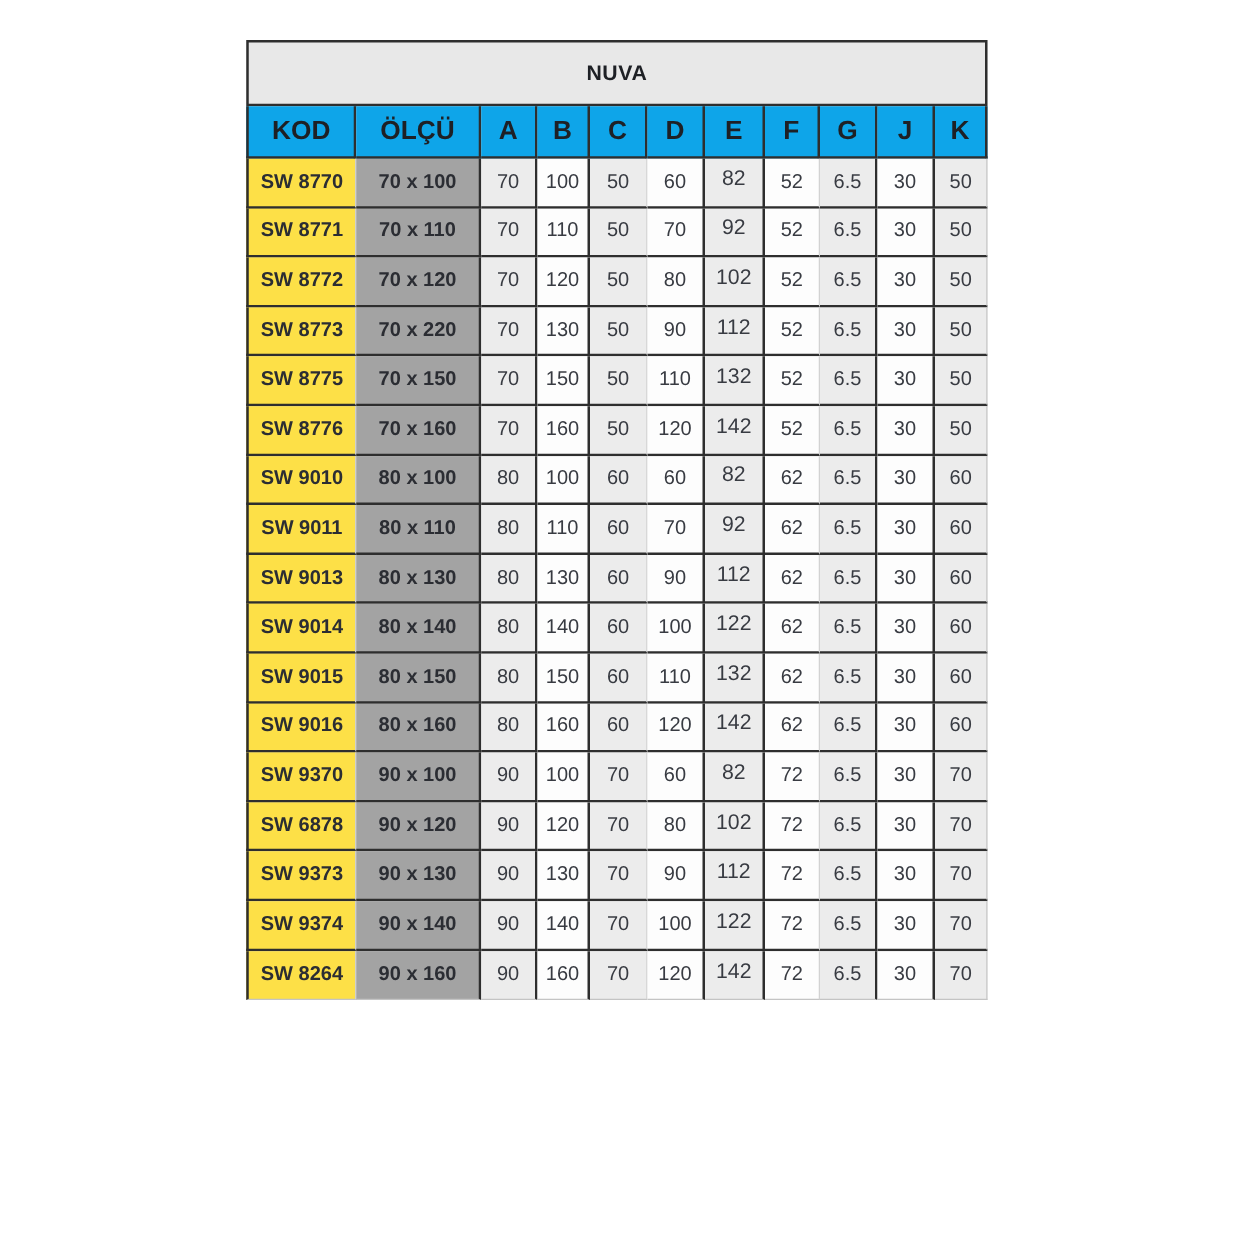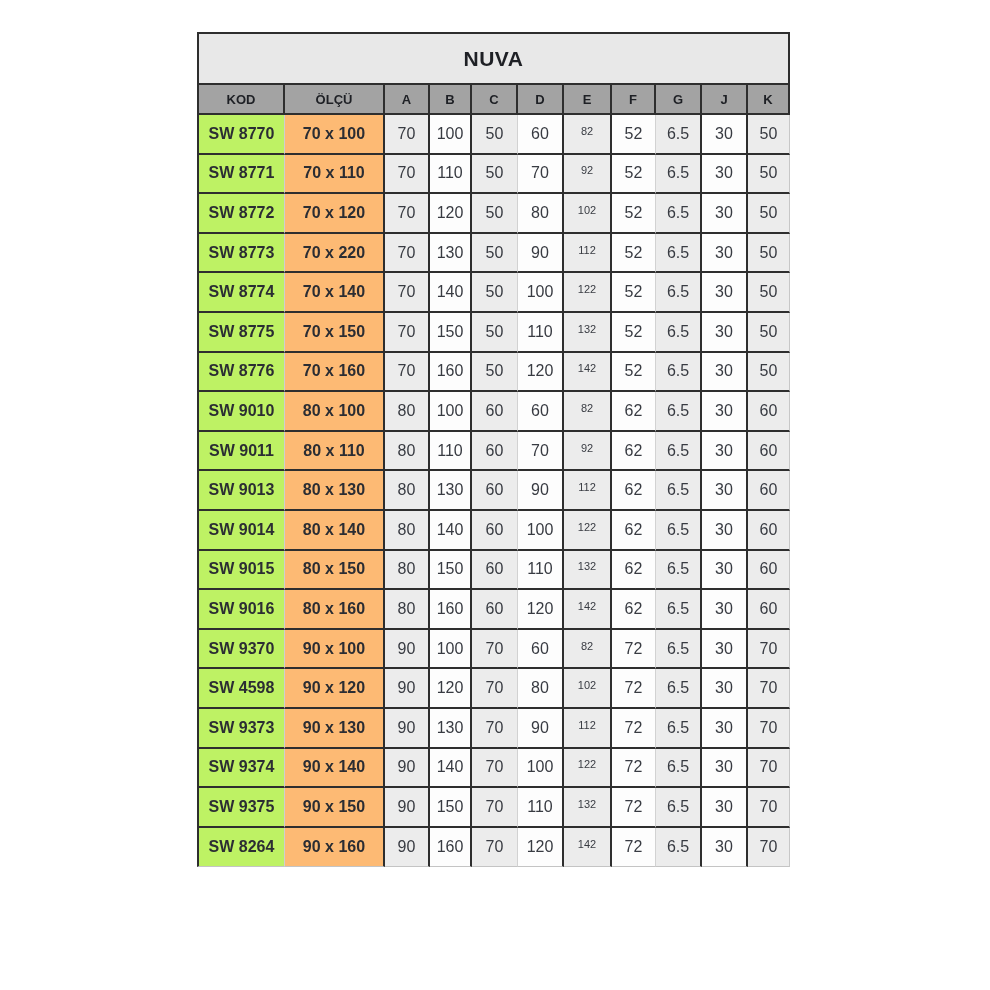--- a/index.html
+++ b/index.html
@@ -29,70 +29,70 @@
     white-space: nowrap;
   }
   
   th.banner {
     height: 53px;
     background: #e8e8e8;
     border-top: 2px solid #2e2e2e;
     border-left: 2px solid #2e2e2e;
     border-right: 2px solid #2e2e2e;
     border-bottom: 2px solid #2e2e2e;
-    font-size: 21px;
+    font-size: 17px;
     font-weight: 700;
     letter-spacing: 0.5px;
     color: #1e2025;
   }
   
   thead tr.cols th {
-    height: 30px;
-    background: #a3a3a3;
+    height: 42px;
+    background: #0ea5e9;
     border-bottom: 2px solid #2e2e2e;
     border-right: 2px solid #2e2e2e;
-    font-size: 13px;
+    font-size: 21px;
     font-weight: 700;
     color: #1e2025;
   }
   thead tr.cols th:first-child { border-left: 2px solid #2e2e2e; }
   
   tbody td {
     height: 39.6px;
     background: #fdfdfd;
     border-bottom: 2px solid #2e2e2e;
     border-right: 2px solid #2e2e2e;
     font-size: 16px;
     font-weight: 400;
     color: #383b42;
   }
   tbody td:first-child {
     border-left: 2px solid #2e2e2e;
     font-weight: 700;
     color: #2b2d33;
-    background: #bef264;
+    background: #fde047;
   }
   tbody td:nth-child(2) {
     font-weight: 700;
     color: #2b2d33;
-    background: #fdba74;
+    background: #a3a3a3;
   }
   
   tbody td:nth-child(1) { border-right: 1px solid #cfcfcf; }
   tbody td:nth-child(5) { border-right: 1px solid #d2d2d2; }
   tbody td:nth-child(8) { border-right: 1px solid #d2d2d2; }
   tbody td:nth-child(11) { border-right: 1px solid #c7c7c7; }
   
   tbody td:nth-child(3),
   tbody td:nth-child(5),
   tbody td:nth-child(7),
   tbody td:nth-child(9),
   tbody td:nth-child(11) { background: #ececec; }
   
-  tbody td:nth-child(7) { padding-bottom: 6px; font-size: 11px; }
+  tbody td:nth-child(7) { padding-bottom: 6px; font-size: 17px; }
   
   tbody tr:last-child td { border-bottom: 1px solid #c4c4c4; }
 </style>
 </head>
 <body>
 
 <div class="page">
   <table class="spec-table">
     <colgroup>
       <col style="width:88px">
@@ -172,33 +172,20 @@
           <td>130</td>
           <td>50</td>
           <td>90</td>
           <td>112</td>
           <td>52</td>
           <td>6.5</td>
           <td>30</td>
           <td>50</td>
         </tr>
         <tr>
-          <td>SW 8774</td>
-          <td>70 x 140</td>
-          <td>70</td>
-          <td>140</td>
-          <td>50</td>
-          <td>100</td>
-          <td>122</td>
-          <td>52</td>
-          <td>6.5</td>
-          <td>30</td>
-          <td>50</td>
-        </tr>
-        <tr>
           <td>SW 8775</td>
           <td>70 x 150</td>
           <td>70</td>
           <td>150</td>
           <td>50</td>
           <td>110</td>
           <td>132</td>
           <td>52</td>
           <td>6.5</td>
           <td>30</td>
@@ -302,21 +289,21 @@
           <td>100</td>
           <td>70</td>
           <td>60</td>
           <td>82</td>
           <td>72</td>
           <td>6.5</td>
           <td>30</td>
           <td>70</td>
         </tr>
         <tr>
-          <td>SW 4598</td>
+          <td>SW 6878</td>
           <td>90 x 120</td>
           <td>90</td>
           <td>120</td>
           <td>70</td>
           <td>80</td>
           <td>102</td>
           <td>72</td>
           <td>6.5</td>
           <td>30</td>
           <td>70</td>
@@ -335,33 +322,20 @@
           <td>70</td>
         </tr>
         <tr>
           <td>SW 9374</td>
           <td>90 x 140</td>
           <td>90</td>
           <td>140</td>
           <td>70</td>
           <td>100</td>
           <td>122</td>
-          <td>72</td>
-          <td>6.5</td>
-          <td>30</td>
-          <td>70</td>
-        </tr>
-        <tr>
-          <td>SW 9375</td>
-          <td>90 x 150</td>
-          <td>90</td>
-          <td>150</td>
-          <td>70</td>
-          <td>110</td>
-          <td>132</td>
           <td>72</td>
           <td>6.5</td>
           <td>30</td>
           <td>70</td>
         </tr>
         <tr>
           <td>SW 8264</td>
           <td>90 x 160</td>
           <td>90</td>
           <td>160</td>

